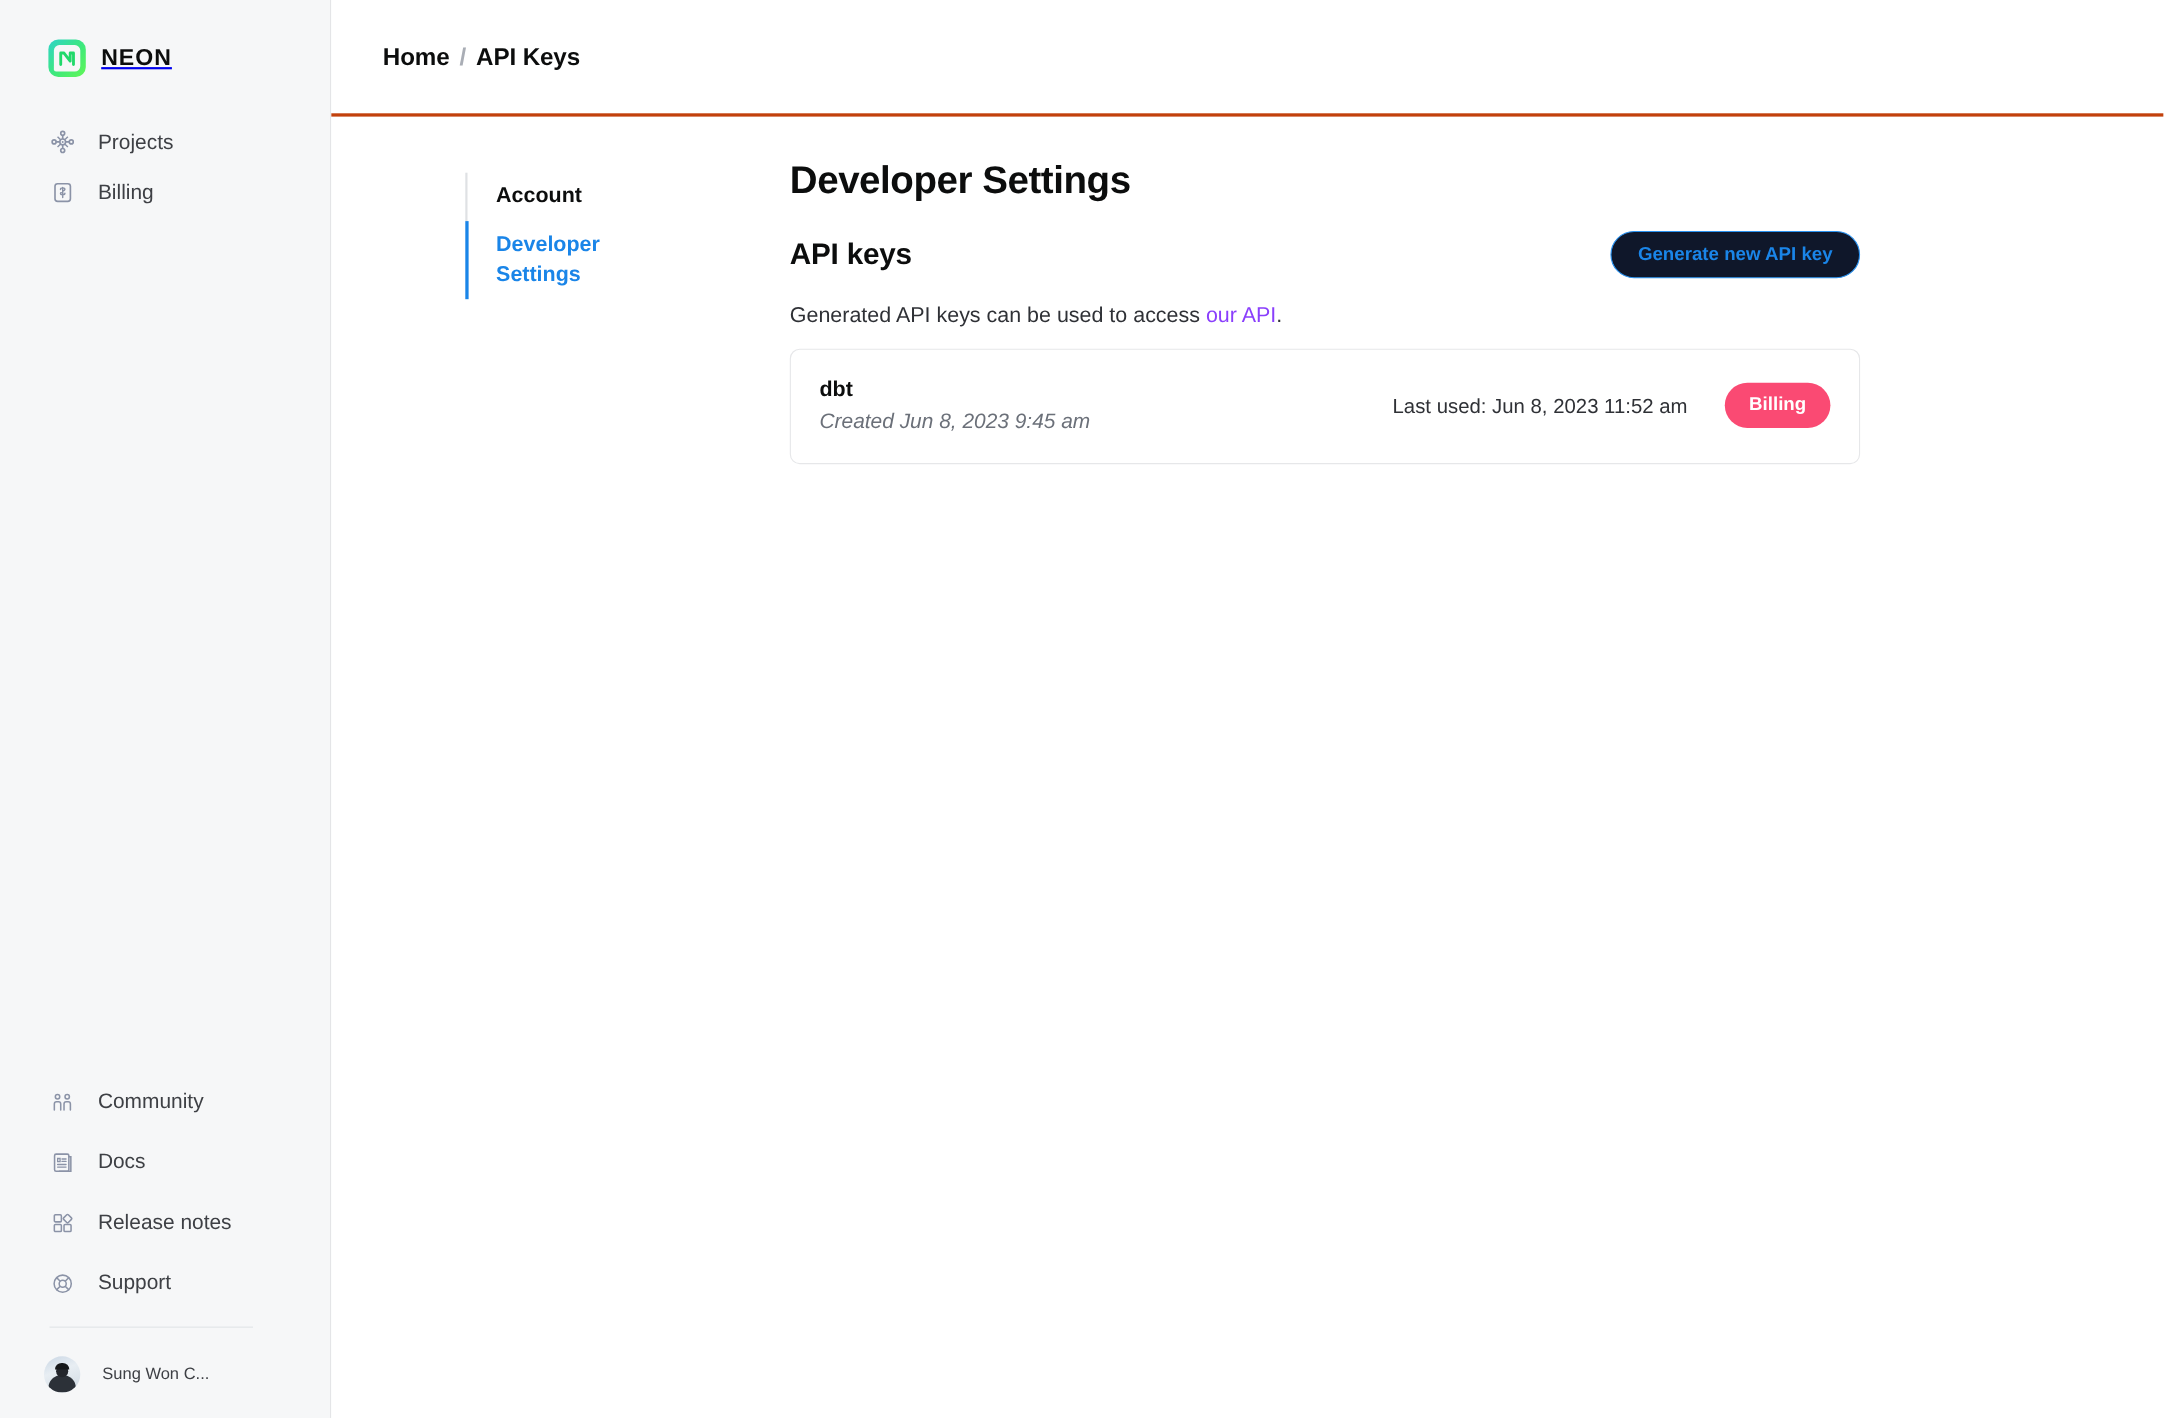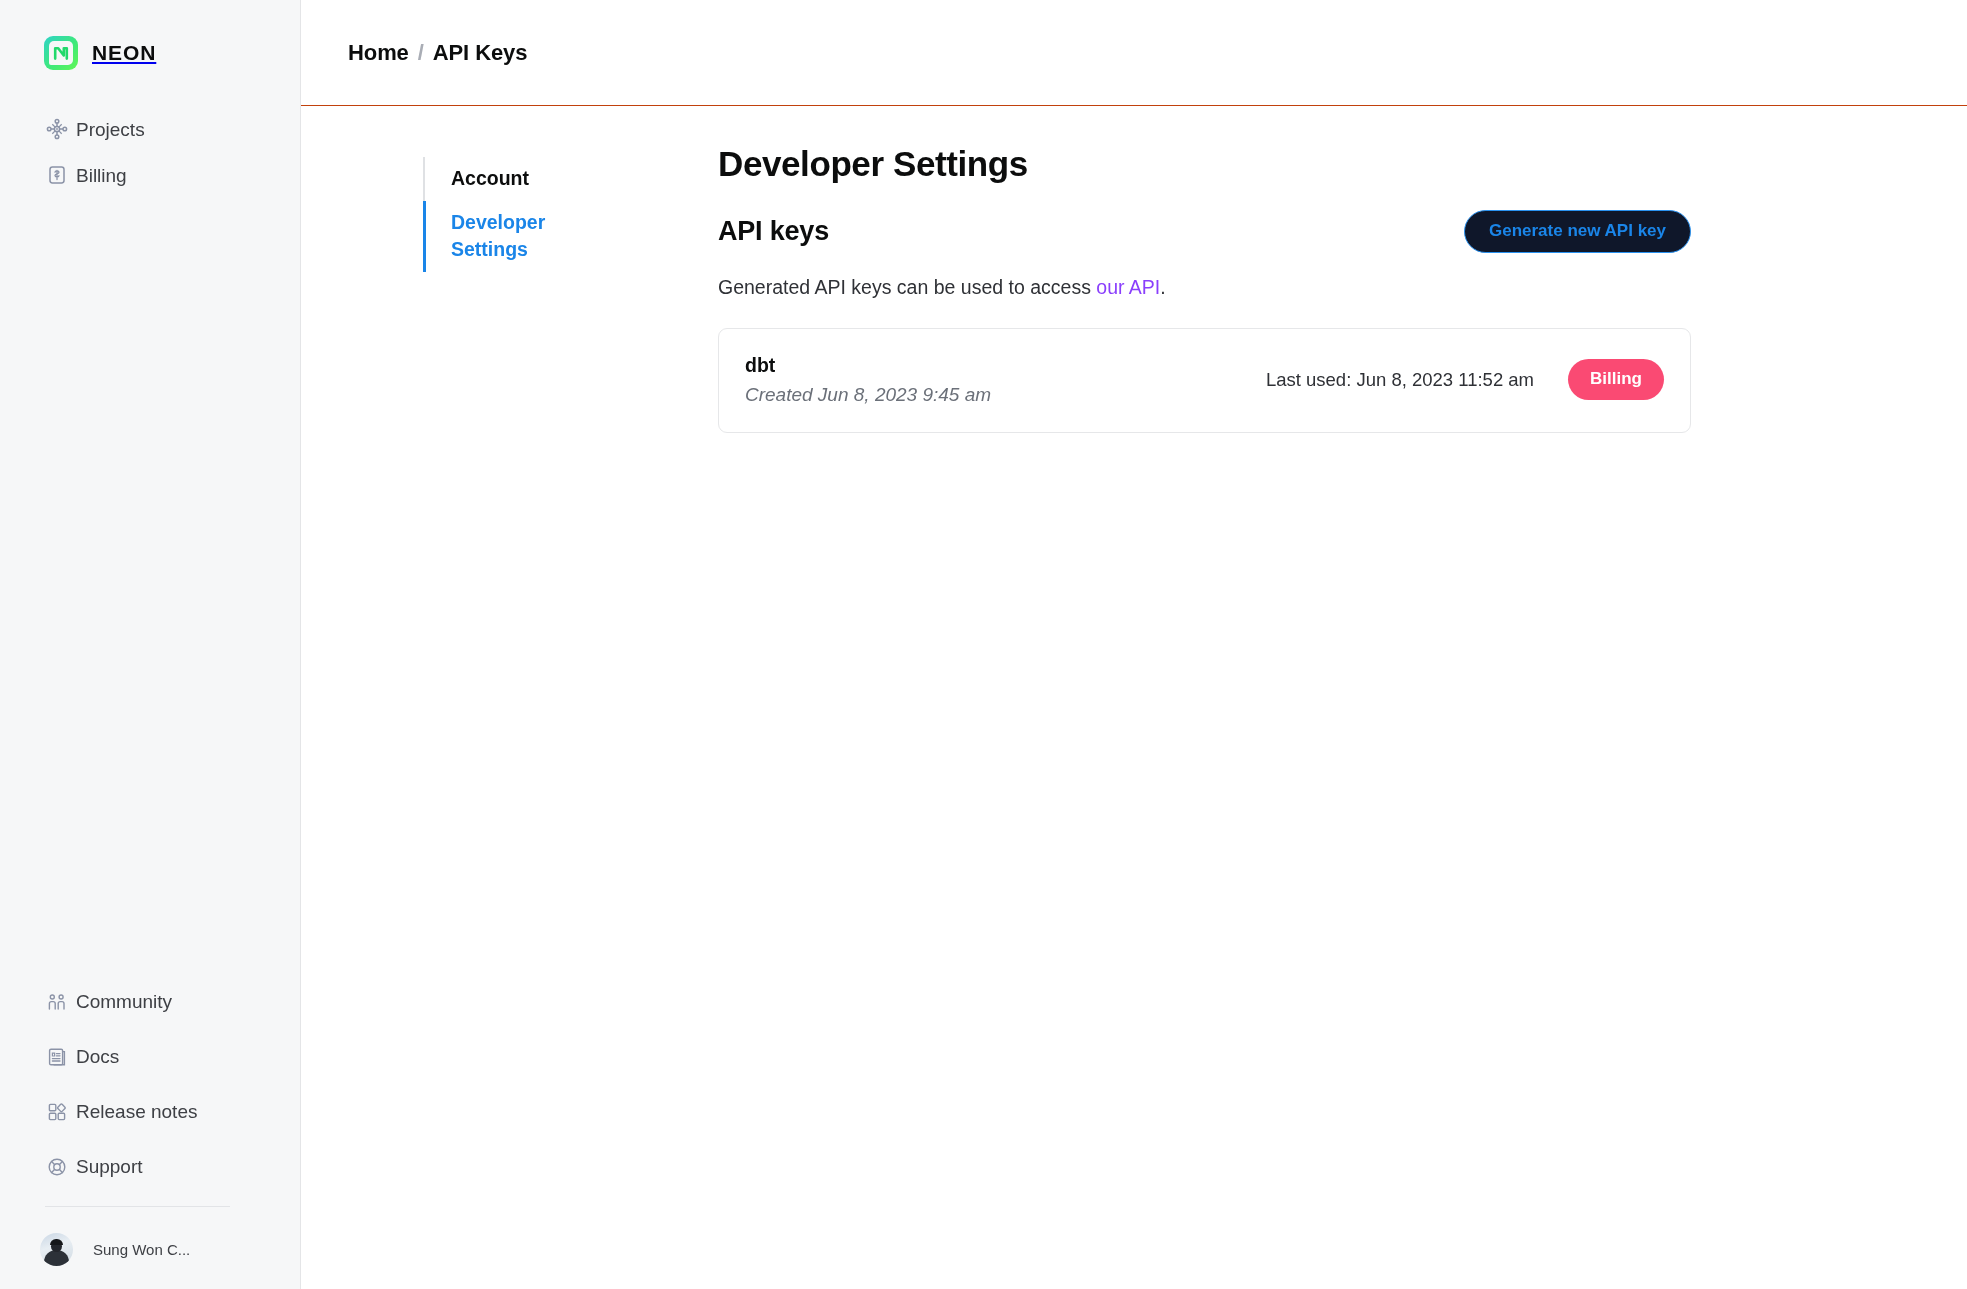--- a/index.html
+++ b/index.html
@@ -68,21 +68,21 @@
     font-weight: 700;
     letter-spacing: 0.9px;
     color: #0c0d0d;
   }
 
   .nav-top { margin-top: 30px; }
 
   .nav-item {
     display: flex;
     align-items: center;
-    gap: 7px;
+    gap: 20px;
     height: 46px;
     padding-left: 45px;
     cursor: pointer;
     color: #3e4045;
     font-size: 19px;
     text-decoration: none;
   }
   .nav-icon {
     width: 24px; height: 24px;
     flex: 0 0 24px;
@@ -149,21 +149,21 @@
     height: 100%;
     display: flex;
     flex-direction: column;
     background: #ffffff;
     overflow: hidden;
   }
 
   .topbar {
     height: 106px;
     flex: 0 0 106px;
-    border-bottom: 1px solid #c2410c;
+    border-bottom: 3px solid #c2410c;
     display: flex;
     align-items: center;
     padding-left: 47px;
   }
   .breadcrumb {
     font-size: 22px;
     font-weight: 700;
     color: #0c0d0d;
     display: flex;
     align-items: center;
@@ -253,21 +253,21 @@
     color: #2f3136;
     line-height: 1.4;
   }
   .link-api {
     color: #8a3ffc;
     text-decoration: none;
     cursor: pointer;
   }
 
   
-  .keys-list { margin-top: 27px; }
+  .keys-list { margin-top: 16px; }
   .key-card {
     border: 1px solid #e6e7e9;
     border-radius: 9px;
     padding: 22px 26px 24px 26px;
     display: flex;
     align-items: center;
     justify-content: space-between;
     background: #ffffff;
     min-height: 105px;
   }

